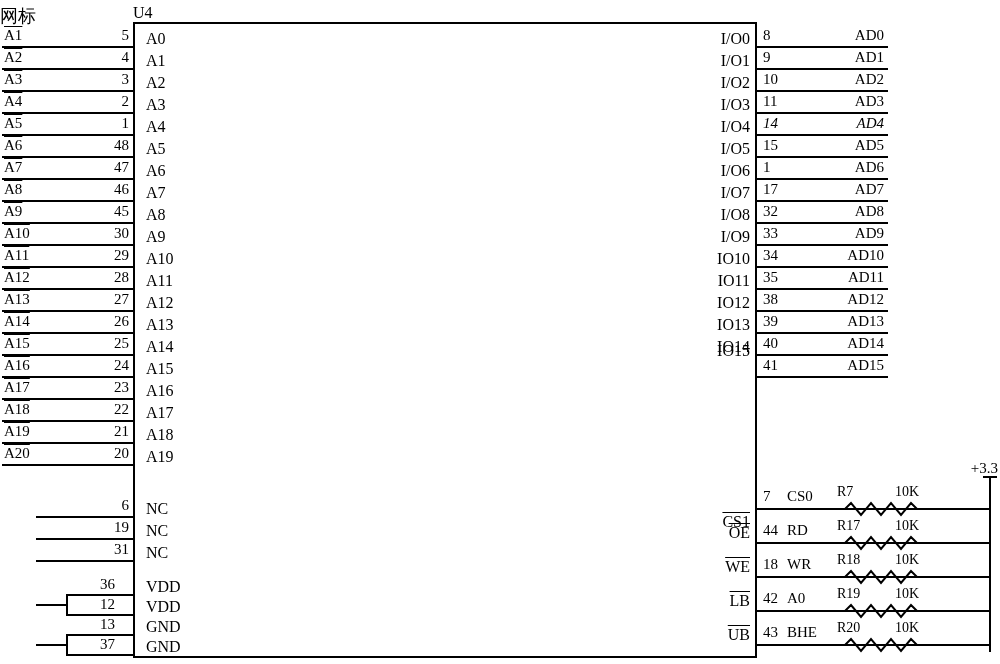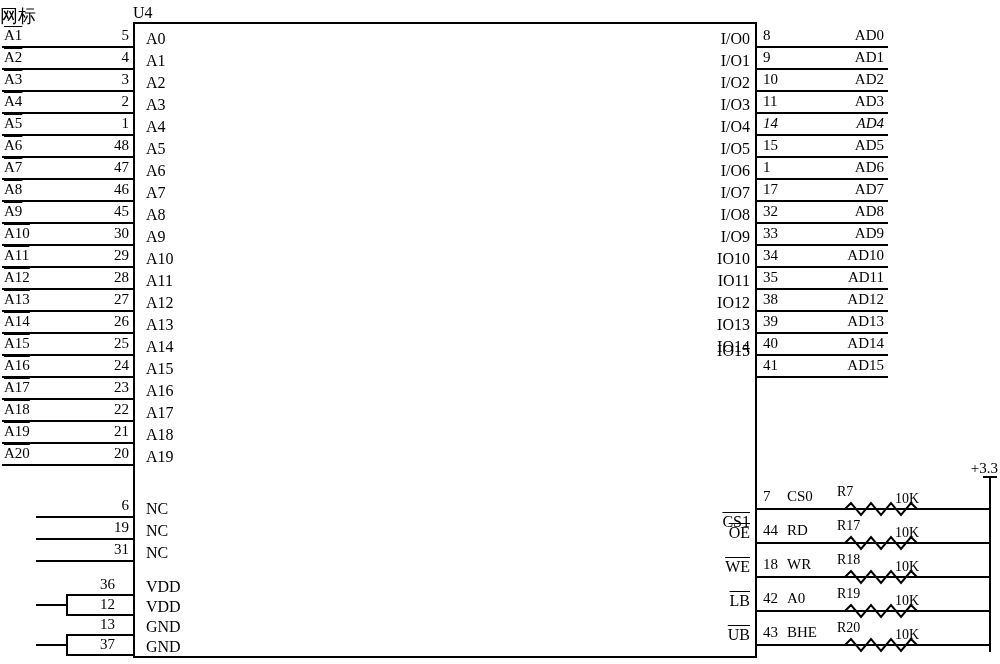--- a/index.html
+++ b/index.html
@@ -148,21 +148,21 @@
   .ctrl-row .pn {
     position: absolute; left: 6px; top: 10px; font-size: 15px;
   }
   .ctrl-row .net {
     position: absolute; left: 30px; top: 10px; font-size: 15px;
   }
   .ctrl-row .ref {
     position: absolute; left: 80px; top: 6px; font-size: 14px;
   }
   .ctrl-row .val {
-    position: absolute; left: 138px; top: 6px; font-size: 14px; margin-top: 7px;
+    position: absolute; left: 138px; top: 6px; font-size: 14px;
   }
   .ctrl-row svg.res {
     position: absolute;
     left: 78px;
     bottom: -7px;
     width: 92px;
     height: 16px;
   }
   .vbus {
     position: absolute;

